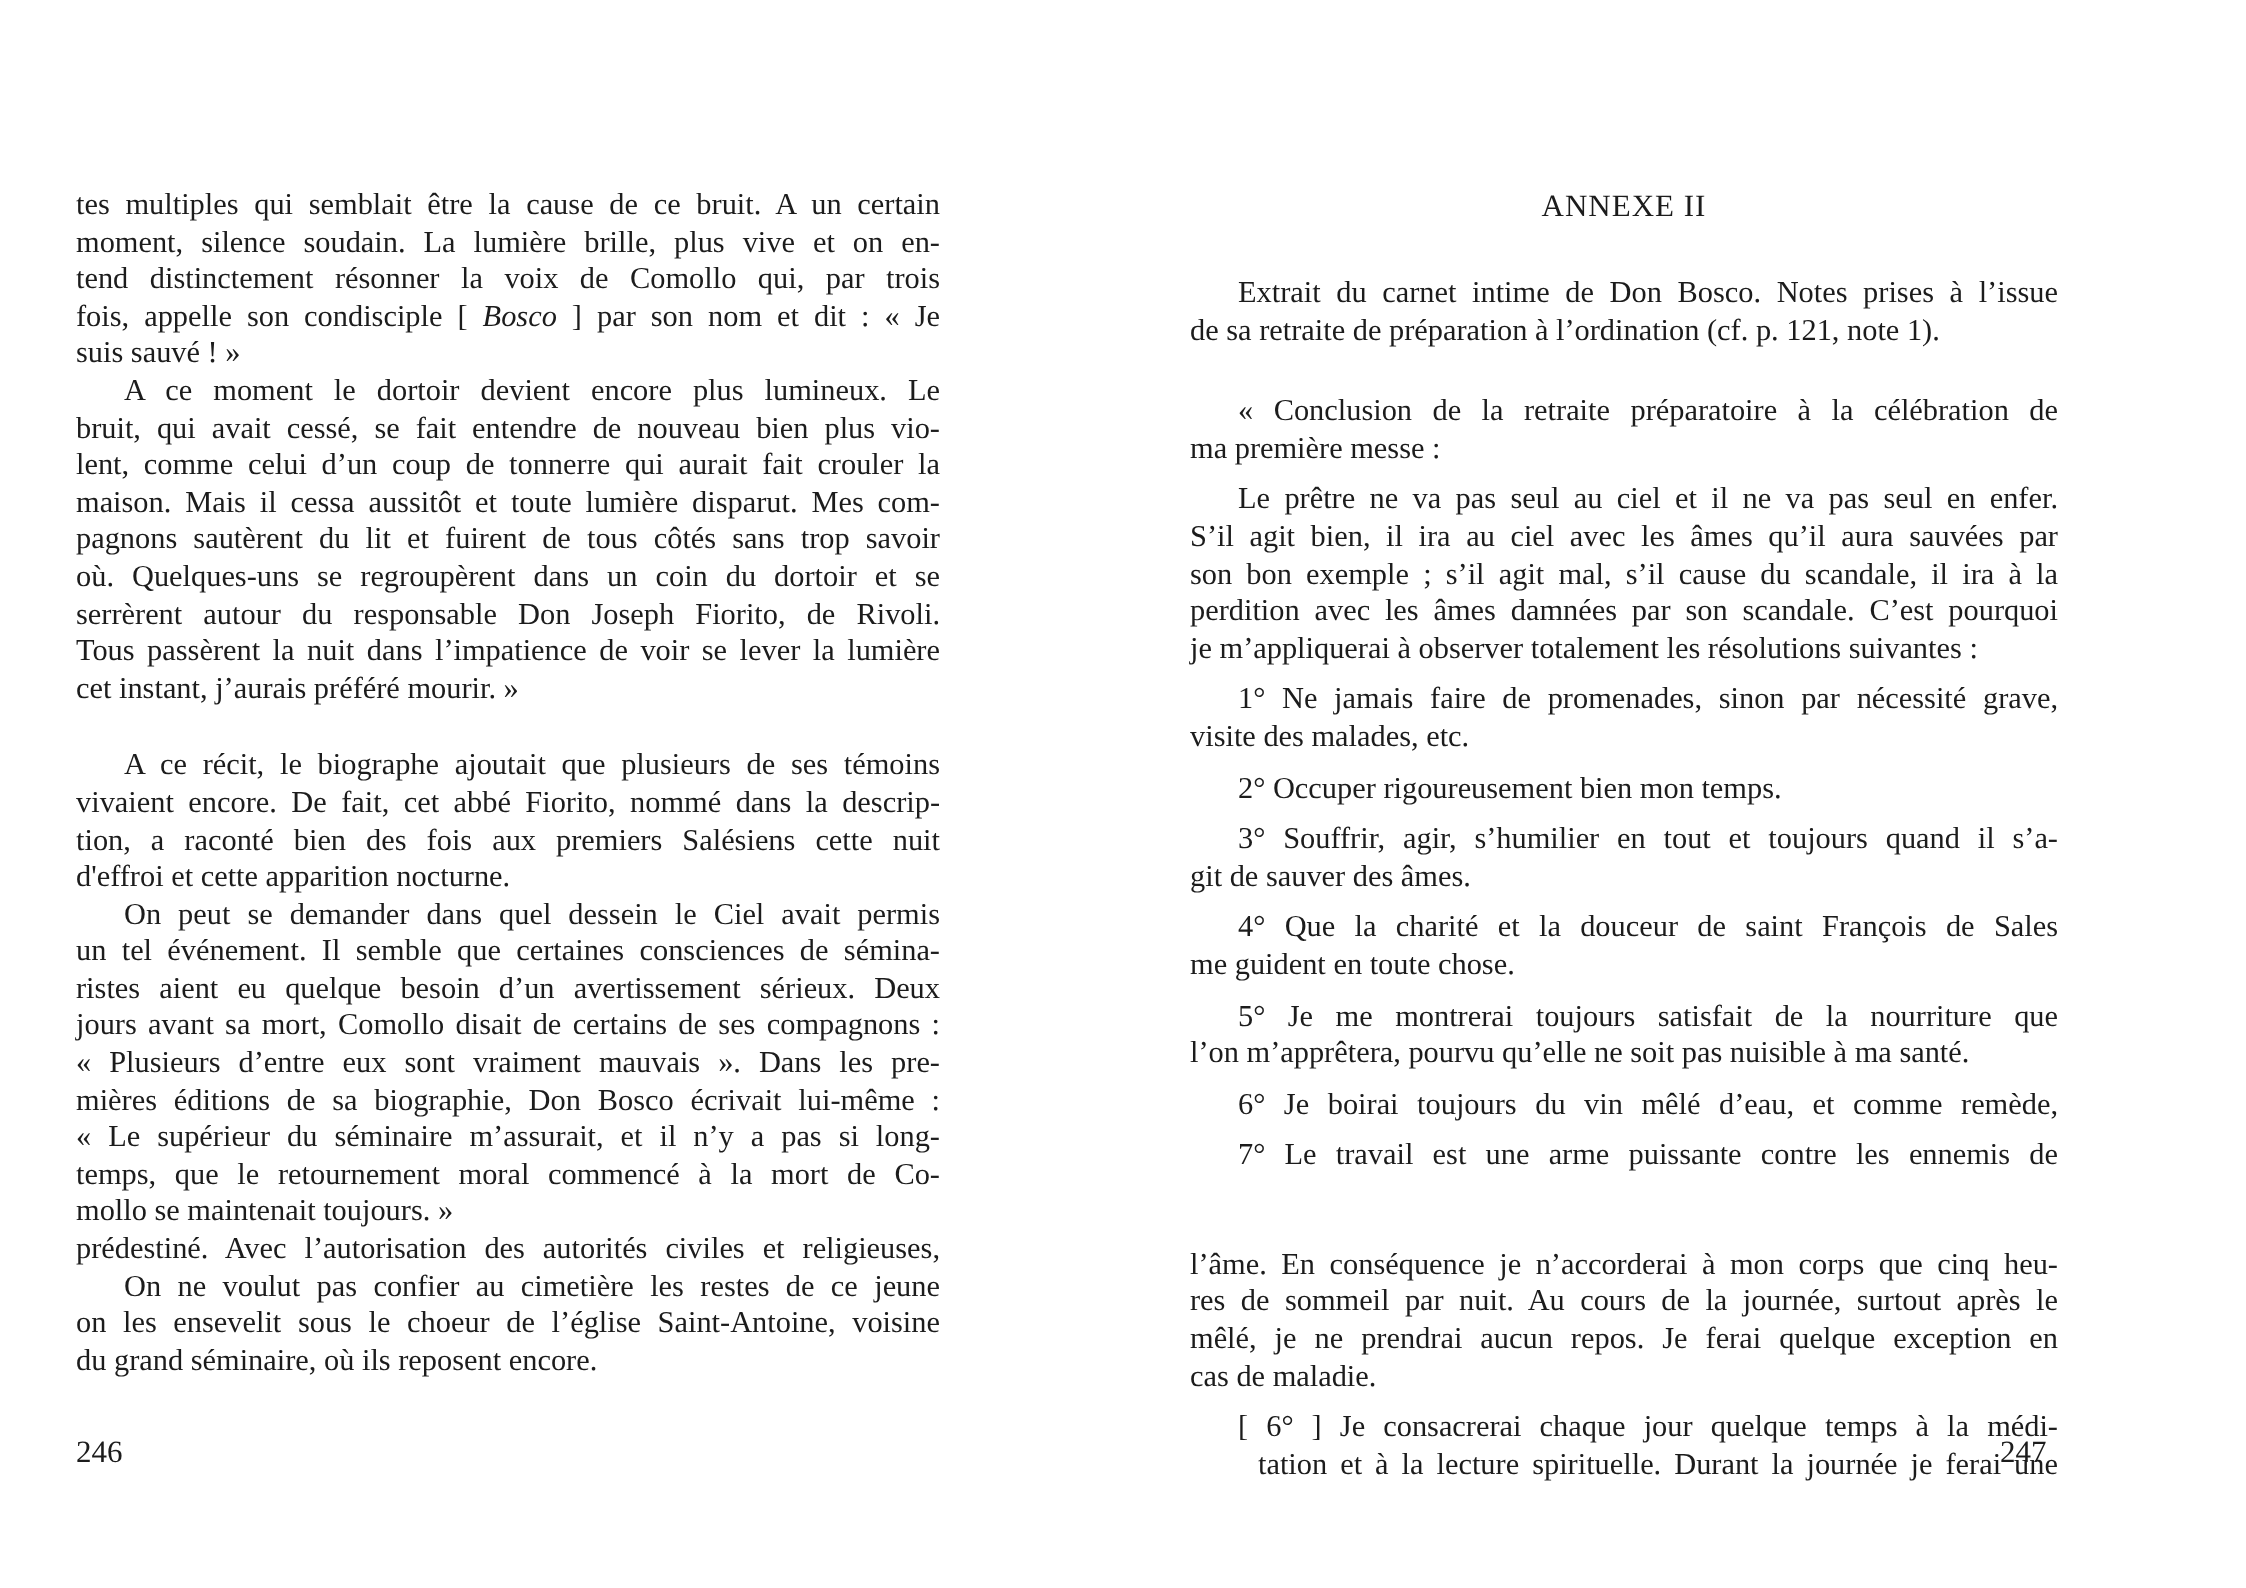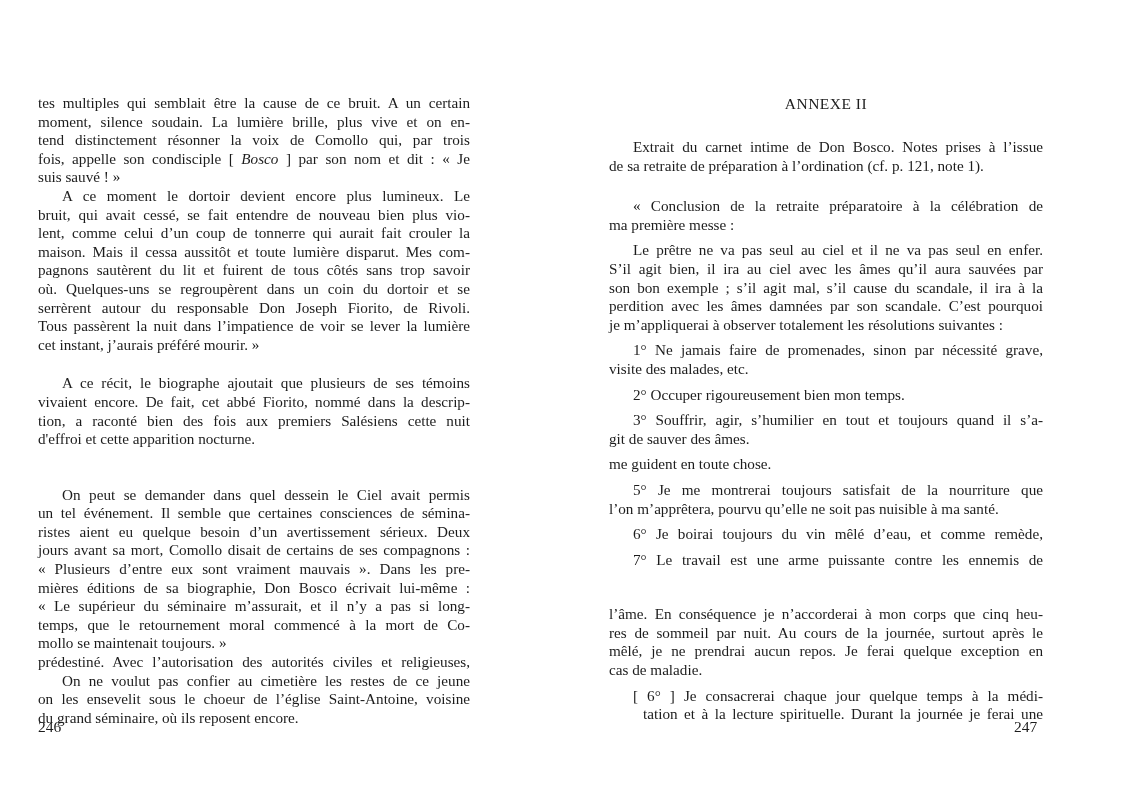--- a/index.html
+++ b/index.html
@@ -1,20 +1,20 @@
 <!DOCTYPE html>
 <html><head>
 <meta charset="utf-8">
 <style>
   html, body { margin:0; padding:0; background:#ffffff; }
   body { width:1123px; height:794px; position:relative; overflow:hidden;
          font-family:"Liberation Serif","DejaVu Serif",serif; color:#1c1c1c; }
   .page { position:absolute; top:0; height:572px; }
   #page-left { left:0; width:560px; }
-  #page-right { left:562px; width:561px; }
+  #page-right { left:548px; width:561px; }
   .column { position:absolute; }
   #page-left .column { left:38px; top:94px; width:432px; }
   #page-right .column { left:47px; top:94px; width:434px; }
   .line { display:block; height:18.6px; line-height:18.6px; font-size:15.2px;
           text-align:justify; text-align-last:justify; white-space:nowrap; overflow:visible; }
   .para { margin:0; }
   .heading { text-align:center; font-size:15.5px; letter-spacing:0.5px; height:20px; line-height:20px; }
   .folio { position:absolute; top:718px; font-size:15.5px; }
   #page-left .folio { left:38px; }
   #page-right .folio { left:452px; }
@@ -46,21 +46,21 @@
       </div>
       <div style="height: 20px;"></div>
       <div class="para">
         <div class="line" style="white-space: normal; text-align-last: justify; text-indent: 24px;">A ce récit, le biographe ajoutait que plusieurs de ses témoins</div>
         <div class="line" style="white-space: normal; text-align-last: justify;">vivaient encore. De fait, cet abbé Fiorito, nommé dans la descrip-</div>
         <div class="line" style="white-space: normal; text-align-last: justify;">tion, a raconté bien des fois aux premiers Salésiens cette nuit</div>
         <div class="line" style="white-space: normal; text-align-last: left;">d'effroi et cette apparition nocturne.</div>
       </div>
       <div style="height: 0px;"></div>
       <div class="para">
-        <div class="line" style="white-space: normal; text-align-last: justify; text-indent: 24px; margin-top: 37px;">On peut se demander dans quel dessein le Ciel avait permis</div>
+        <div class="line" style="white-space: normal; text-align-last: justify; text-indent: 24px;">On peut se demander dans quel dessein le Ciel avait permis</div>
         <div class="line" style="white-space: normal; text-align-last: justify;">un tel événement. Il semble que certaines consciences de sémina-</div>
         <div class="line" style="white-space: normal; text-align-last: justify;">ristes aient eu quelque besoin d’un avertissement sérieux. Deux</div>
         <div class="line" style="white-space: normal; text-align-last: justify;">jours avant sa mort, Comollo disait de certains de ses compagnons :</div>
         <div class="line" style="white-space: normal; text-align-last: justify;">« Plusieurs d’entre eux sont vraiment mauvais ». Dans les pre-</div>
         <div class="line" style="white-space: normal; text-align-last: justify;">mières éditions de sa biographie, Don Bosco écrivait lui-même :</div>
         <div class="line" style="white-space: normal; text-align-last: justify;">« Le supérieur du séminaire m’assurait, et il n’y a pas si long-</div>
         <div class="line" style="white-space: normal; text-align-last: justify;">temps, que le retournement moral commencé à la mort de Co-</div>
         <div class="line" style="white-space: normal; text-align-last: left;">mollo se maintenait toujours. »</div>
       </div>
       <div style="height: 0px;"></div>
@@ -107,20 +107,21 @@
         <div class="para">
           <div class="line" style="white-space: normal; text-align-last: left; text-indent: 24px;">2° Occuper rigoureusement bien mon temps.</div>
         </div>
         <div style="height: 7px;"></div>
         <div class="para">
           <div class="line" style="white-space: normal; text-align-last: justify; text-indent: 24px;">3° Souffrir, agir, s’humilier en tout et toujours quand il s’a-</div>
           <div class="line" style="white-space: normal; text-align-last: left;">git de sauver des âmes.</div>
         </div>
         <div style="height: 7px;"></div>
         <div class="para">
+          <div class="line" style="white-space: normal; text-align-last: justify; text-indent: 24px;">4° Que la charité et la douceur de saint François de Sales</div>
           <div class="line" style="white-space: normal; text-align-last: left;">me guident en toute chose.</div>
         </div>
         <div style="height: 7px;"></div>
         <div class="para">
           <div class="line" style="white-space: normal; text-align-last: justify; text-indent: 24px;">5° Je me montrerai toujours satisfait de la nourriture que</div>
           <div class="line" style="white-space: normal; text-align-last: left;">l’on m’apprêtera, pourvu qu’elle ne soit pas nuisible à ma santé.</div>
         </div>
         <div style="height: 7px;"></div>
         <div class="para">
           <div class="line" style="white-space: normal; text-align-last: justify; text-indent: 24px;">6° Je boirai toujours du vin mêlé d’eau, et comme remède,</div>

